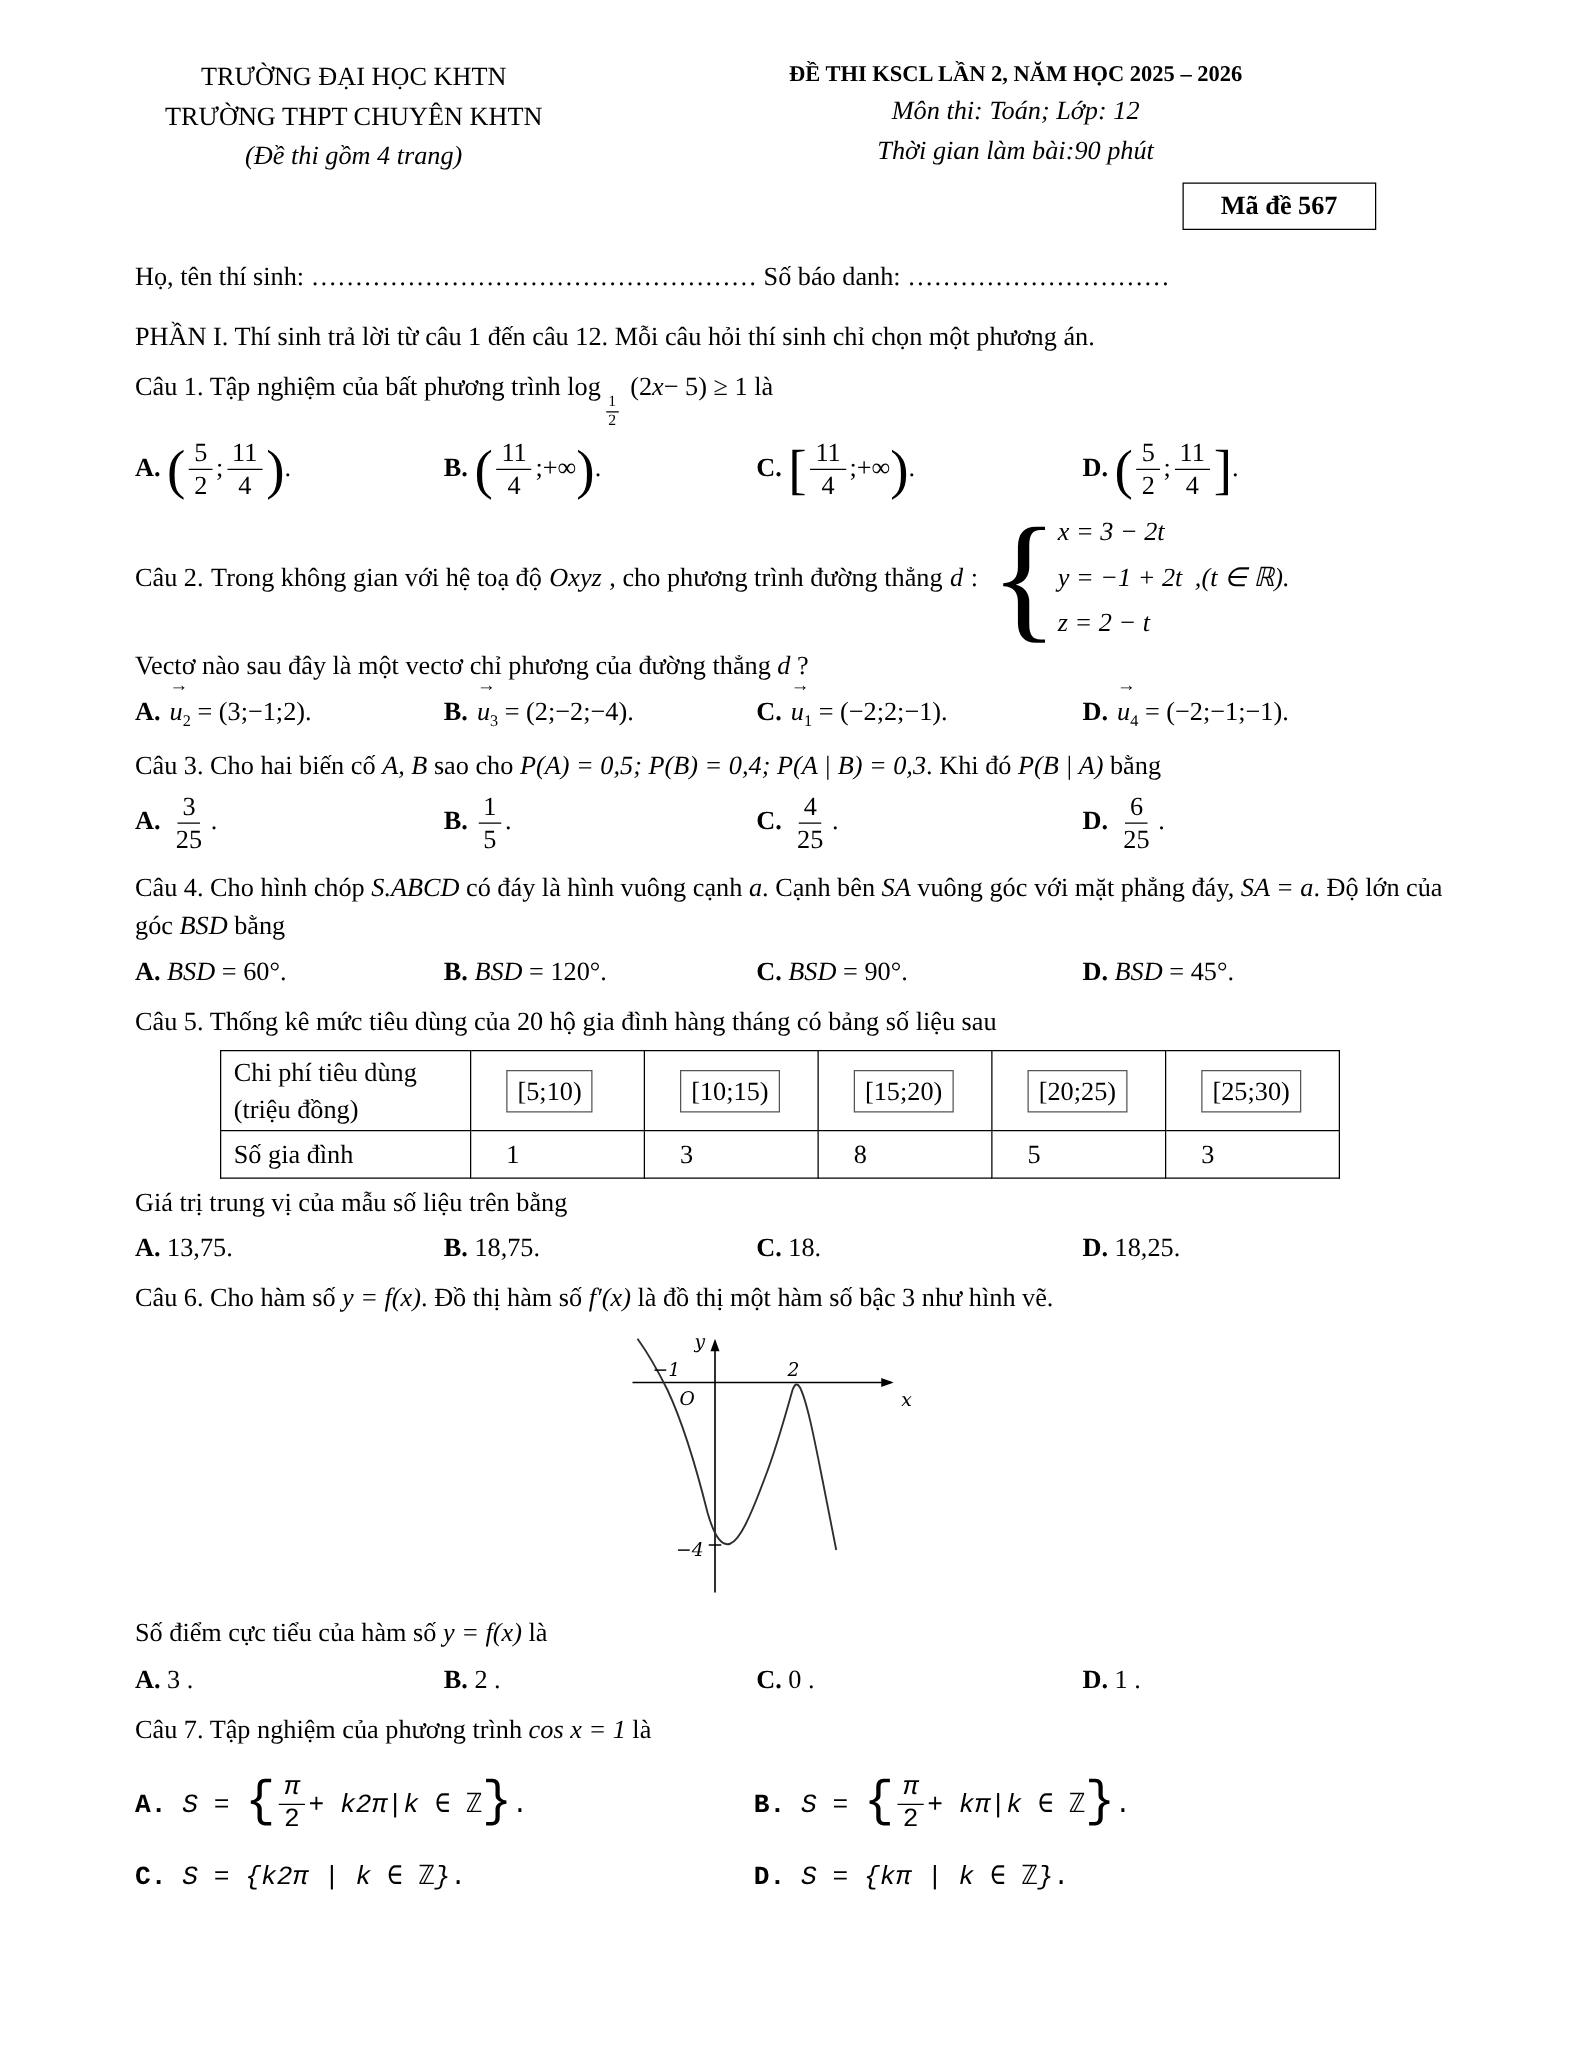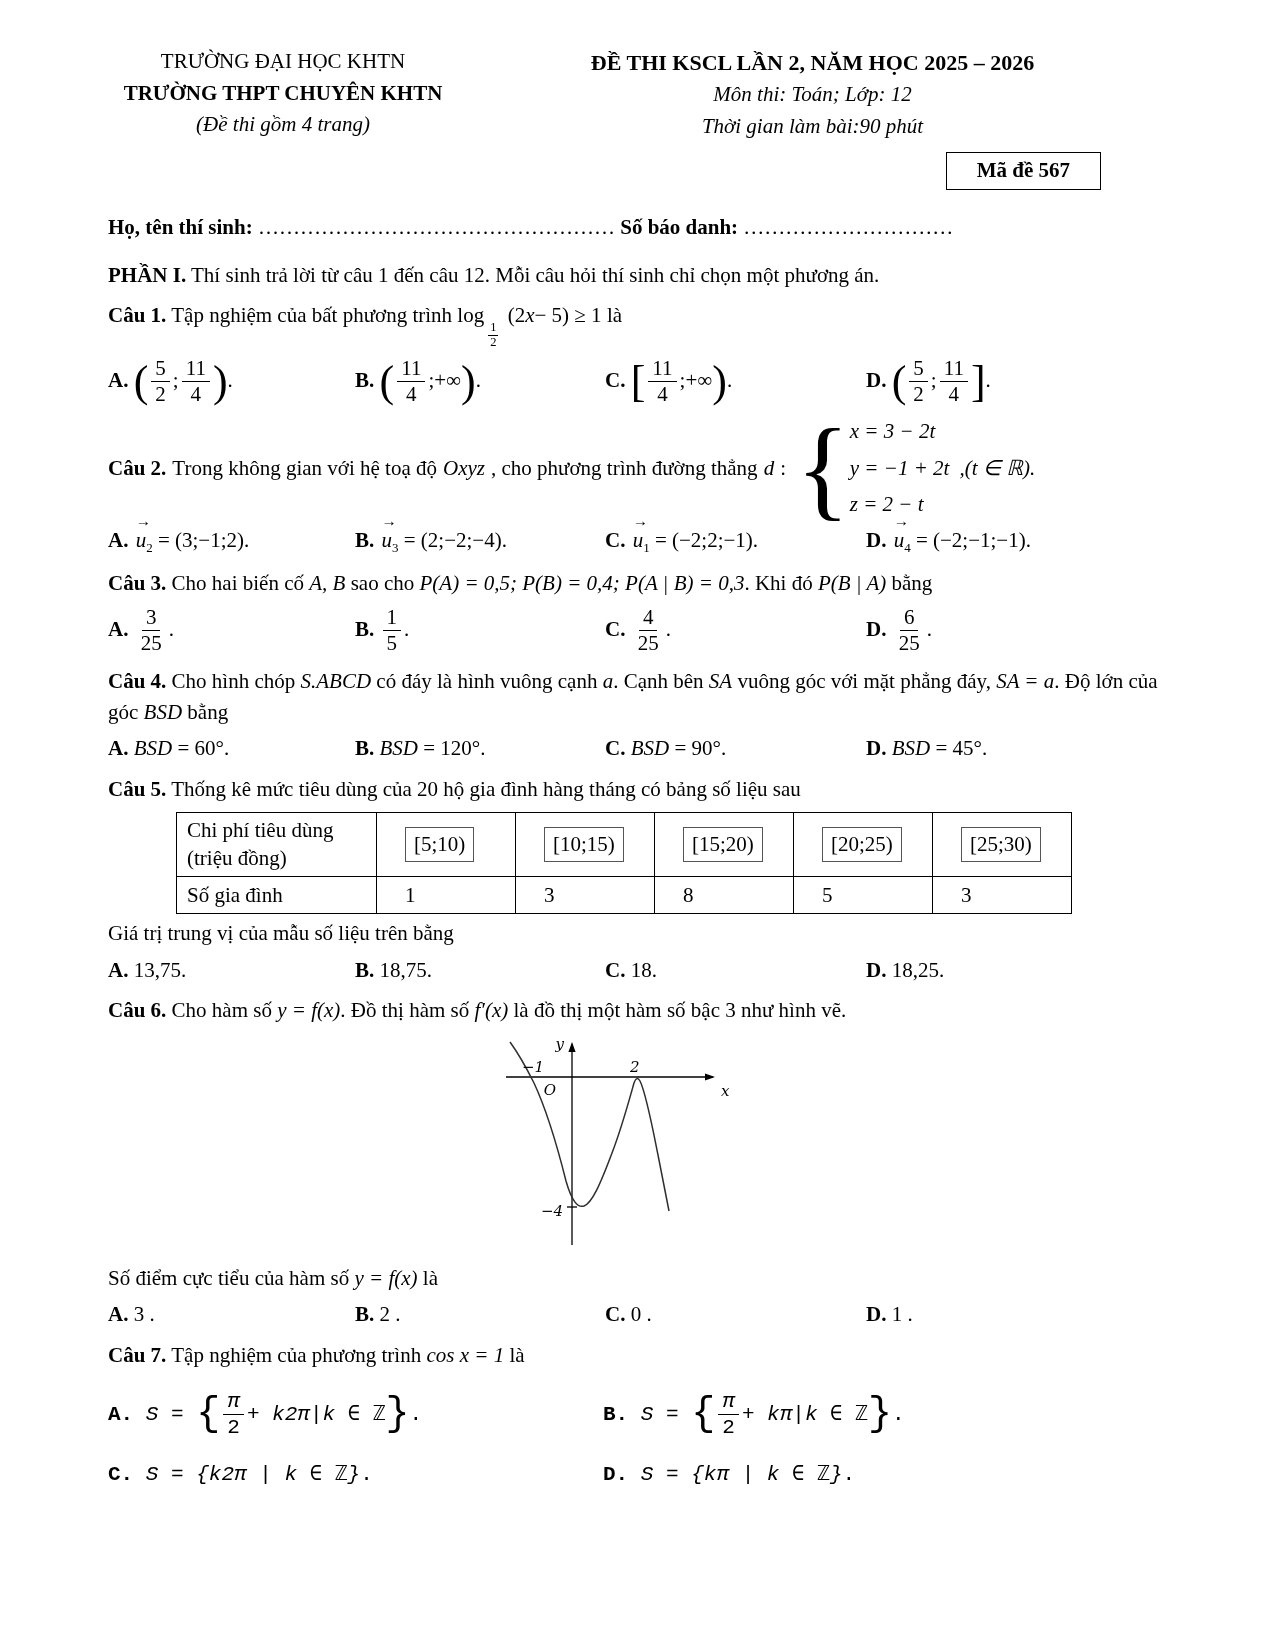--- a/index.html
+++ b/index.html
@@ -4,29 +4,29 @@
 <style>
   * { margin:0; padding:0; box-sizing:border-box; }
   html,body { background:#fff; }
   body {
     width:1275px; height:1650px; overflow:hidden;
     font-family:"Liberation Serif", serif;
     font-size:21px; color:#000; line-height:1.45;
   }
   .page { padding:46px 108px 0 108px; }
 
-  .bold { font-weight:bold; }
+  .bold { font-weight:normal; }
   .it   { font-style:italic; }
   .mi   { font-style:italic; }
 
   
   .hdr { display:flex; }
   .hdr-left { width:350px; text-align:center; line-height:1.5; }
   .hdr-right { flex:1; text-align:center; line-height:1.5; }
-  .h-title { font-weight:bold; font-size:22px; }
+  .h-title { font-weight:bold; font-size:18px; }
   .code-row { text-align:right; margin:10px 66px 0 0; }
   .code-box { display:inline-block; border:1.6px solid #000; padding:2px 30px; font-weight:bold; }
 
   
   .student-line { margin-top:22px; }
   .part-head { margin-top:18px; }
   .question { margin-top:10px; }
   .stem { margin-top:4px; }
   .opts4 { display:grid; grid-template-columns:247px 250px 261px 1fr; align-items:center; margin-top:6px; }
   .opts2 { display:grid; grid-template-columns:495px 1fr; align-items:center; margin-top:19px;font-family:Liberation Mono, monospace; }
@@ -166,20 +166,25 @@
       <span class="sys">
         <span class="brace">{</span>
         <span class="sys-lines">
           <span class="mi">x = 3 − 2t</span>
           <span class="mi">y = −1 + 2t</span>
           <span class="mi">z = 2 − t</span>
         </span>
       </span>
       <span class="mi">,(t ∈ ℝ).</span>
     </div>
+    <p class="stem">
+      <span>Vectơ nào sau đây là một vectơ chỉ phương của đường thẳng</span>
+      <span class="mi">d</span>
+      <span>?</span>
+    </p>
     <div class="opts4">
       <span class="opt">
         <span class="olabel">A.</span>
         <span class="vec">u</span><sub class="vsub">2</sub>
         <span>= (3;−1;2).</span>
       </span>
       <span class="opt">
         <span class="olabel">B.</span>
         <span class="vec">u</span><sub class="vsub">3</sub>
         <span>= (2;−2;−4).</span>

